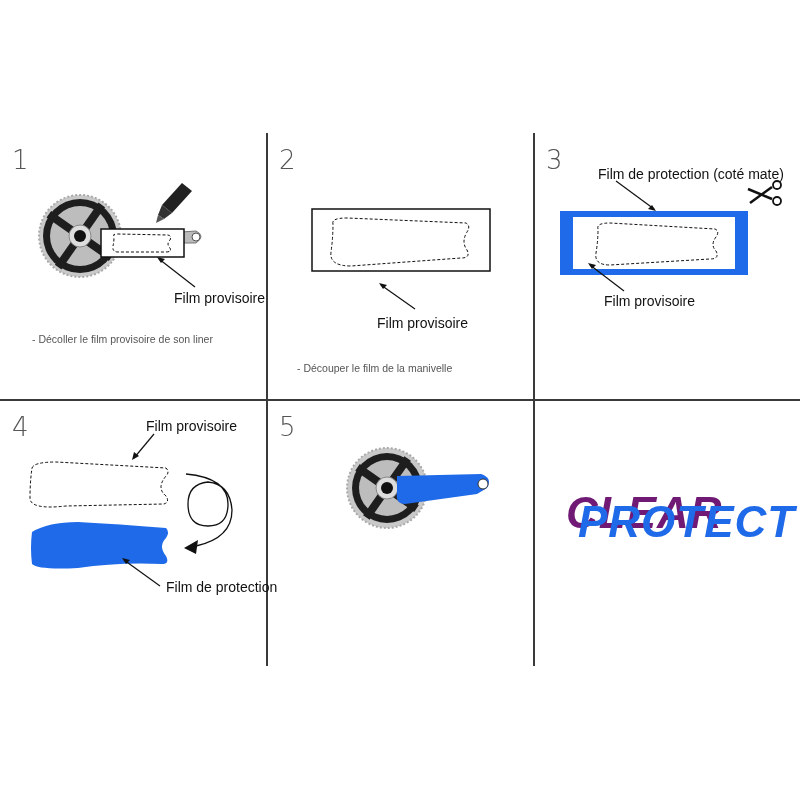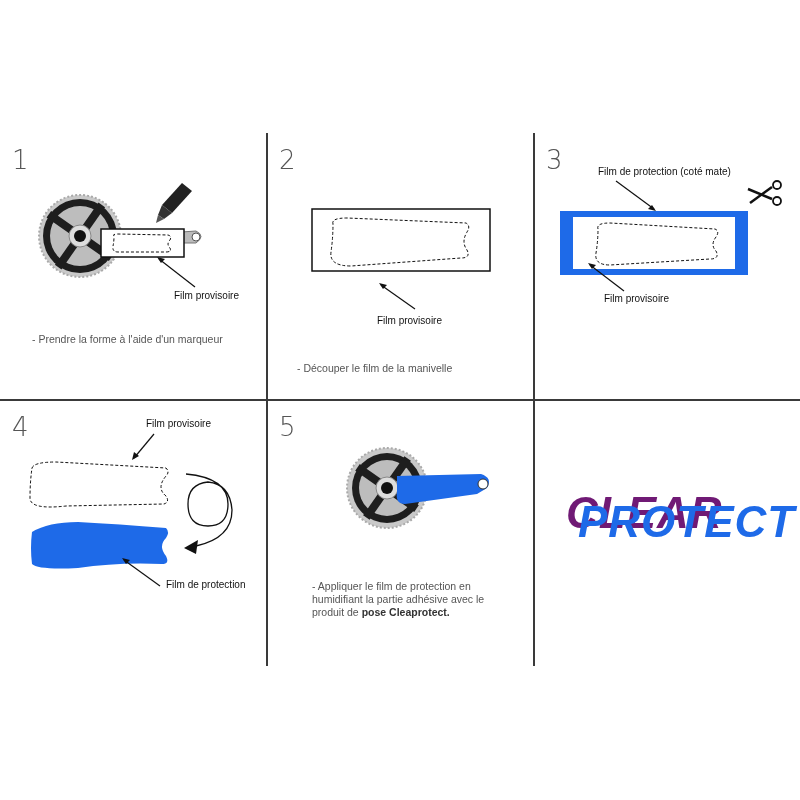--- a/index.html
+++ b/index.html
@@ -4,21 +4,21 @@
 <style>
   html, body { margin: 0; padding: 0; background: #ffffff; }
   body { width: 800px; height: 800px; position: relative; overflow: hidden;
          font-family: "Liberation Sans", "DejaVu Sans", sans-serif; color: #222; }
   .grid { position: absolute; left: 0; top: 133px; width: 800px; height: 533px; }
   .vline { position: absolute; width: 2px; background: #3a3a3a; top: 0; height: 533px; }
   .hline { position: absolute; height: 2px; background: #3a3a3a; left: 0; width: 800px; top: 266px; }
   .panel { position: absolute; width: 266px; height: 266px; }
   .num { position: absolute; left: 12px; top: 12px; font-size: 26px; color: #555; font-weight: 300;
          font-family: "DejaVu Sans", sans-serif; }
-  .label { position: absolute; font-size: 10px; color: #111; white-space: nowrap; }
+  .label { position: absolute; font-size: 14px; color: #111; white-space: nowrap; }
   .instructions { position: absolute; font-size: 10.5px; color: #555; line-height: 13px; }
   .instructions div { white-space: nowrap; }
   .instructions b { color: #333; font-weight: bold; }
   svg { position: absolute; overflow: visible; }
   .logo { position: absolute; left: 32px; top: 78px; width: 230px; height: 90px; }
   .logo-clear { position: absolute; left: 0; top: 0; font-size: 44px; font-weight: bold;
                 color: #701a75; letter-spacing: 1px; font-style: italic; line-height: 44px; margin-top: 13px; }
   .logo-protect { position: absolute; left: 12px; top: 22px; font-size: 44px; font-weight: bold;
                   color: #1e6ae8; letter-spacing: 1px; font-style: italic; line-height: 44px; }
 </style>
@@ -53,21 +53,21 @@
       <path d="M30 2 L40 10 L20 32 L10 24 Z" fill="#222"></path>
       <path d="M10 24 L20 32 L12 38 L6 34 Z" fill="#333"></path>
       <path d="M6 34 L12 38 L4 42 Z" fill="#555"></path>
     </svg>
     <svg style="left:155px;top:122px" width="45" height="35" viewBox="0 0 45 35">
       <line x1="40" y1="32" x2="4" y2="4" stroke="#111" stroke-width="1.2"></line>
       <path d="M2 2 L10 4 L6 8 Z" fill="#111"></path>
     </svg>
     <div class="label" style="left:174px;top:157px">Film provisoire</div>
     <div class="instructions" style="left:32px;top:200px">
-      <div>- Prendre la forme à l'aide d'un marqueur</div>
+      <div>- Décoller le film provisoire de son liner</div>
     </div>
   </div>
 
   <div class="panel" style="left:267px;top:0">
     <div class="num">2</div>
     <svg style="left:44px;top:75px" width="180" height="64" viewBox="0 0 180 64">
       <rect x="1" y="1" width="178" height="62" fill="#fff" stroke="#111" stroke-width="1.5"></rect>
       <path d="M22 16 Q20 10 36 10 L155 15 Q160 18 156 24 Q150 34 156 42 Q160 50 150 50 L40 58 Q18 58 20 44 Q22 30 22 16 Z" fill="none" stroke="#111" stroke-dasharray="3 2"></path>
     </svg>
     <svg style="left:110px;top:148px" width="40" height="30" viewBox="0 0 40 30">
@@ -137,25 +137,20 @@
       <circle cx="40" cy="46" r="28" fill="#bdbdbd"></circle>
       <g fill="#1e1e1e">
         <rect x="36" y="10" width="8" height="72" transform="rotate(35 40 46)"></rect>
         <rect x="36" y="10" width="8" height="72" transform="rotate(-55 40 46)"></rect>
       </g>
       <circle cx="40" cy="46" r="11" fill="#ddd" stroke="#888"></circle>
       <circle cx="40" cy="46" r="6" fill="#111"></circle>
       <path d="M50 34 L134 32 Q146 36 140 46 L130 52 L58 62 Q48 62 50 50 Z" fill="#1e6ae8"></path>
       <circle cx="136" cy="42" r="5" fill="#fff" stroke="#333"></circle>
     </svg>
-    <div class="instructions" style="left:45px;top:180px">
-      <div>- Appliquer le film de protection en</div>
-      <div>humidifiant la partie adhésive avec le</div>
-      <div><span>produit de </span><b>pose Cleaprotect.</b></div>
-    </div>
   </div>
 
   <div class="panel" style="left:534px;top:267px">
     <div class="logo">
       <div class="logo-clear">CLEAR</div>
       <div class="logo-protect">PROTECT</div>
     </div>
   </div>
 </div>
 

